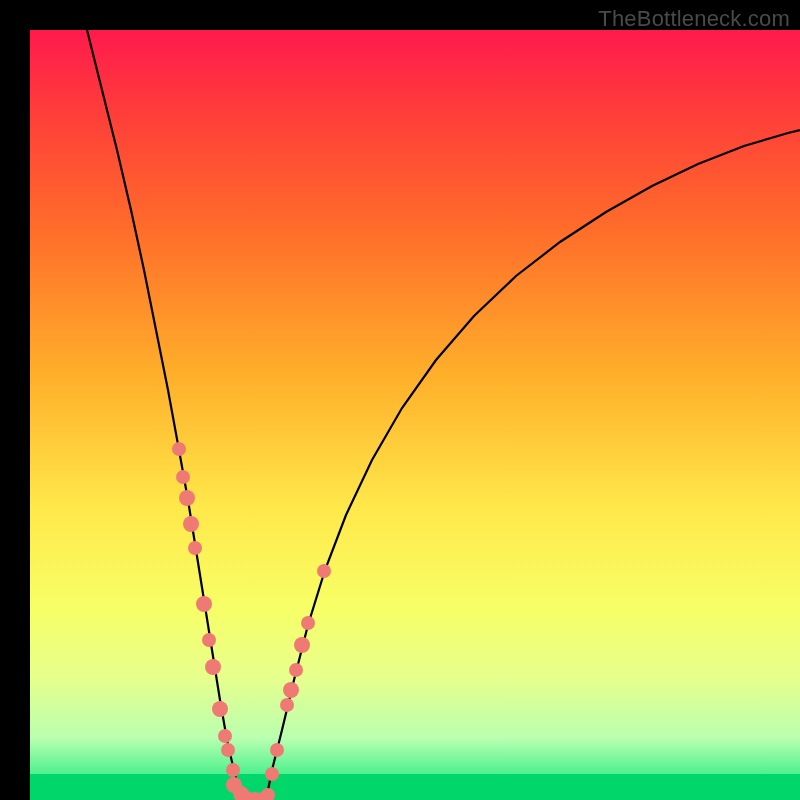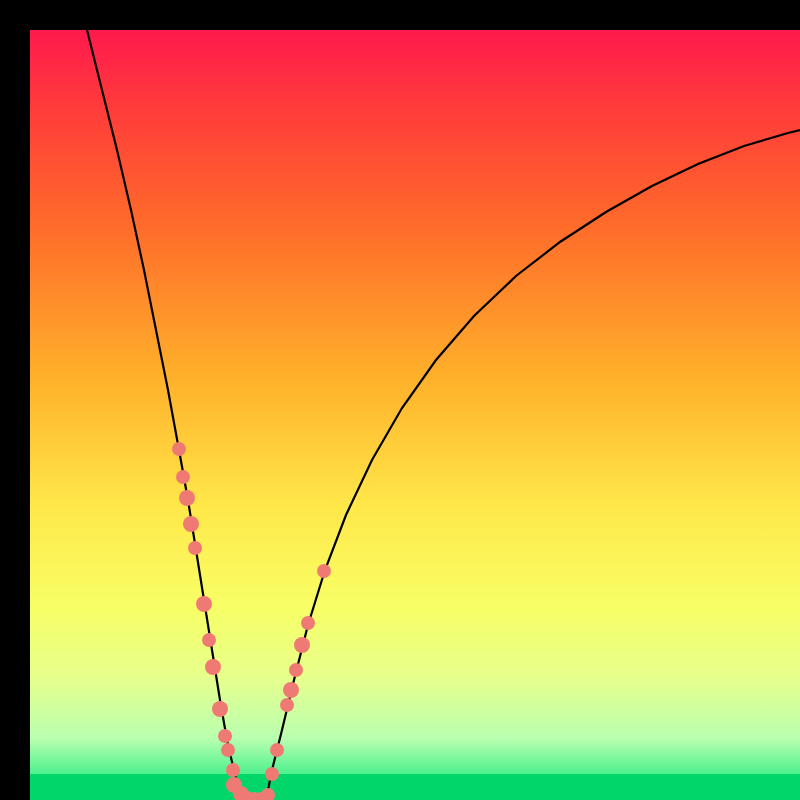--- a/index.html
+++ b/index.html
@@ -105,13 +105,14 @@
           <circle class="marker" cx="247" cy="720" r="7"></circle>
           <circle class="marker" cx="257" cy="675" r="7"></circle>
           <circle class="marker" cx="261" cy="660" r="8"></circle>
           <circle class="marker" cx="266" cy="640" r="7"></circle>
           <circle class="marker" cx="272" cy="615" r="8"></circle>
           <circle class="marker" cx="278" cy="593" r="7"></circle>
           <circle class="marker" cx="294" cy="541" r="7"></circle>
         </g>
     </svg>
   </div>
+  <div class="watermark">TheBottleneck.com</div>
 </div>
 
 </body></html>

